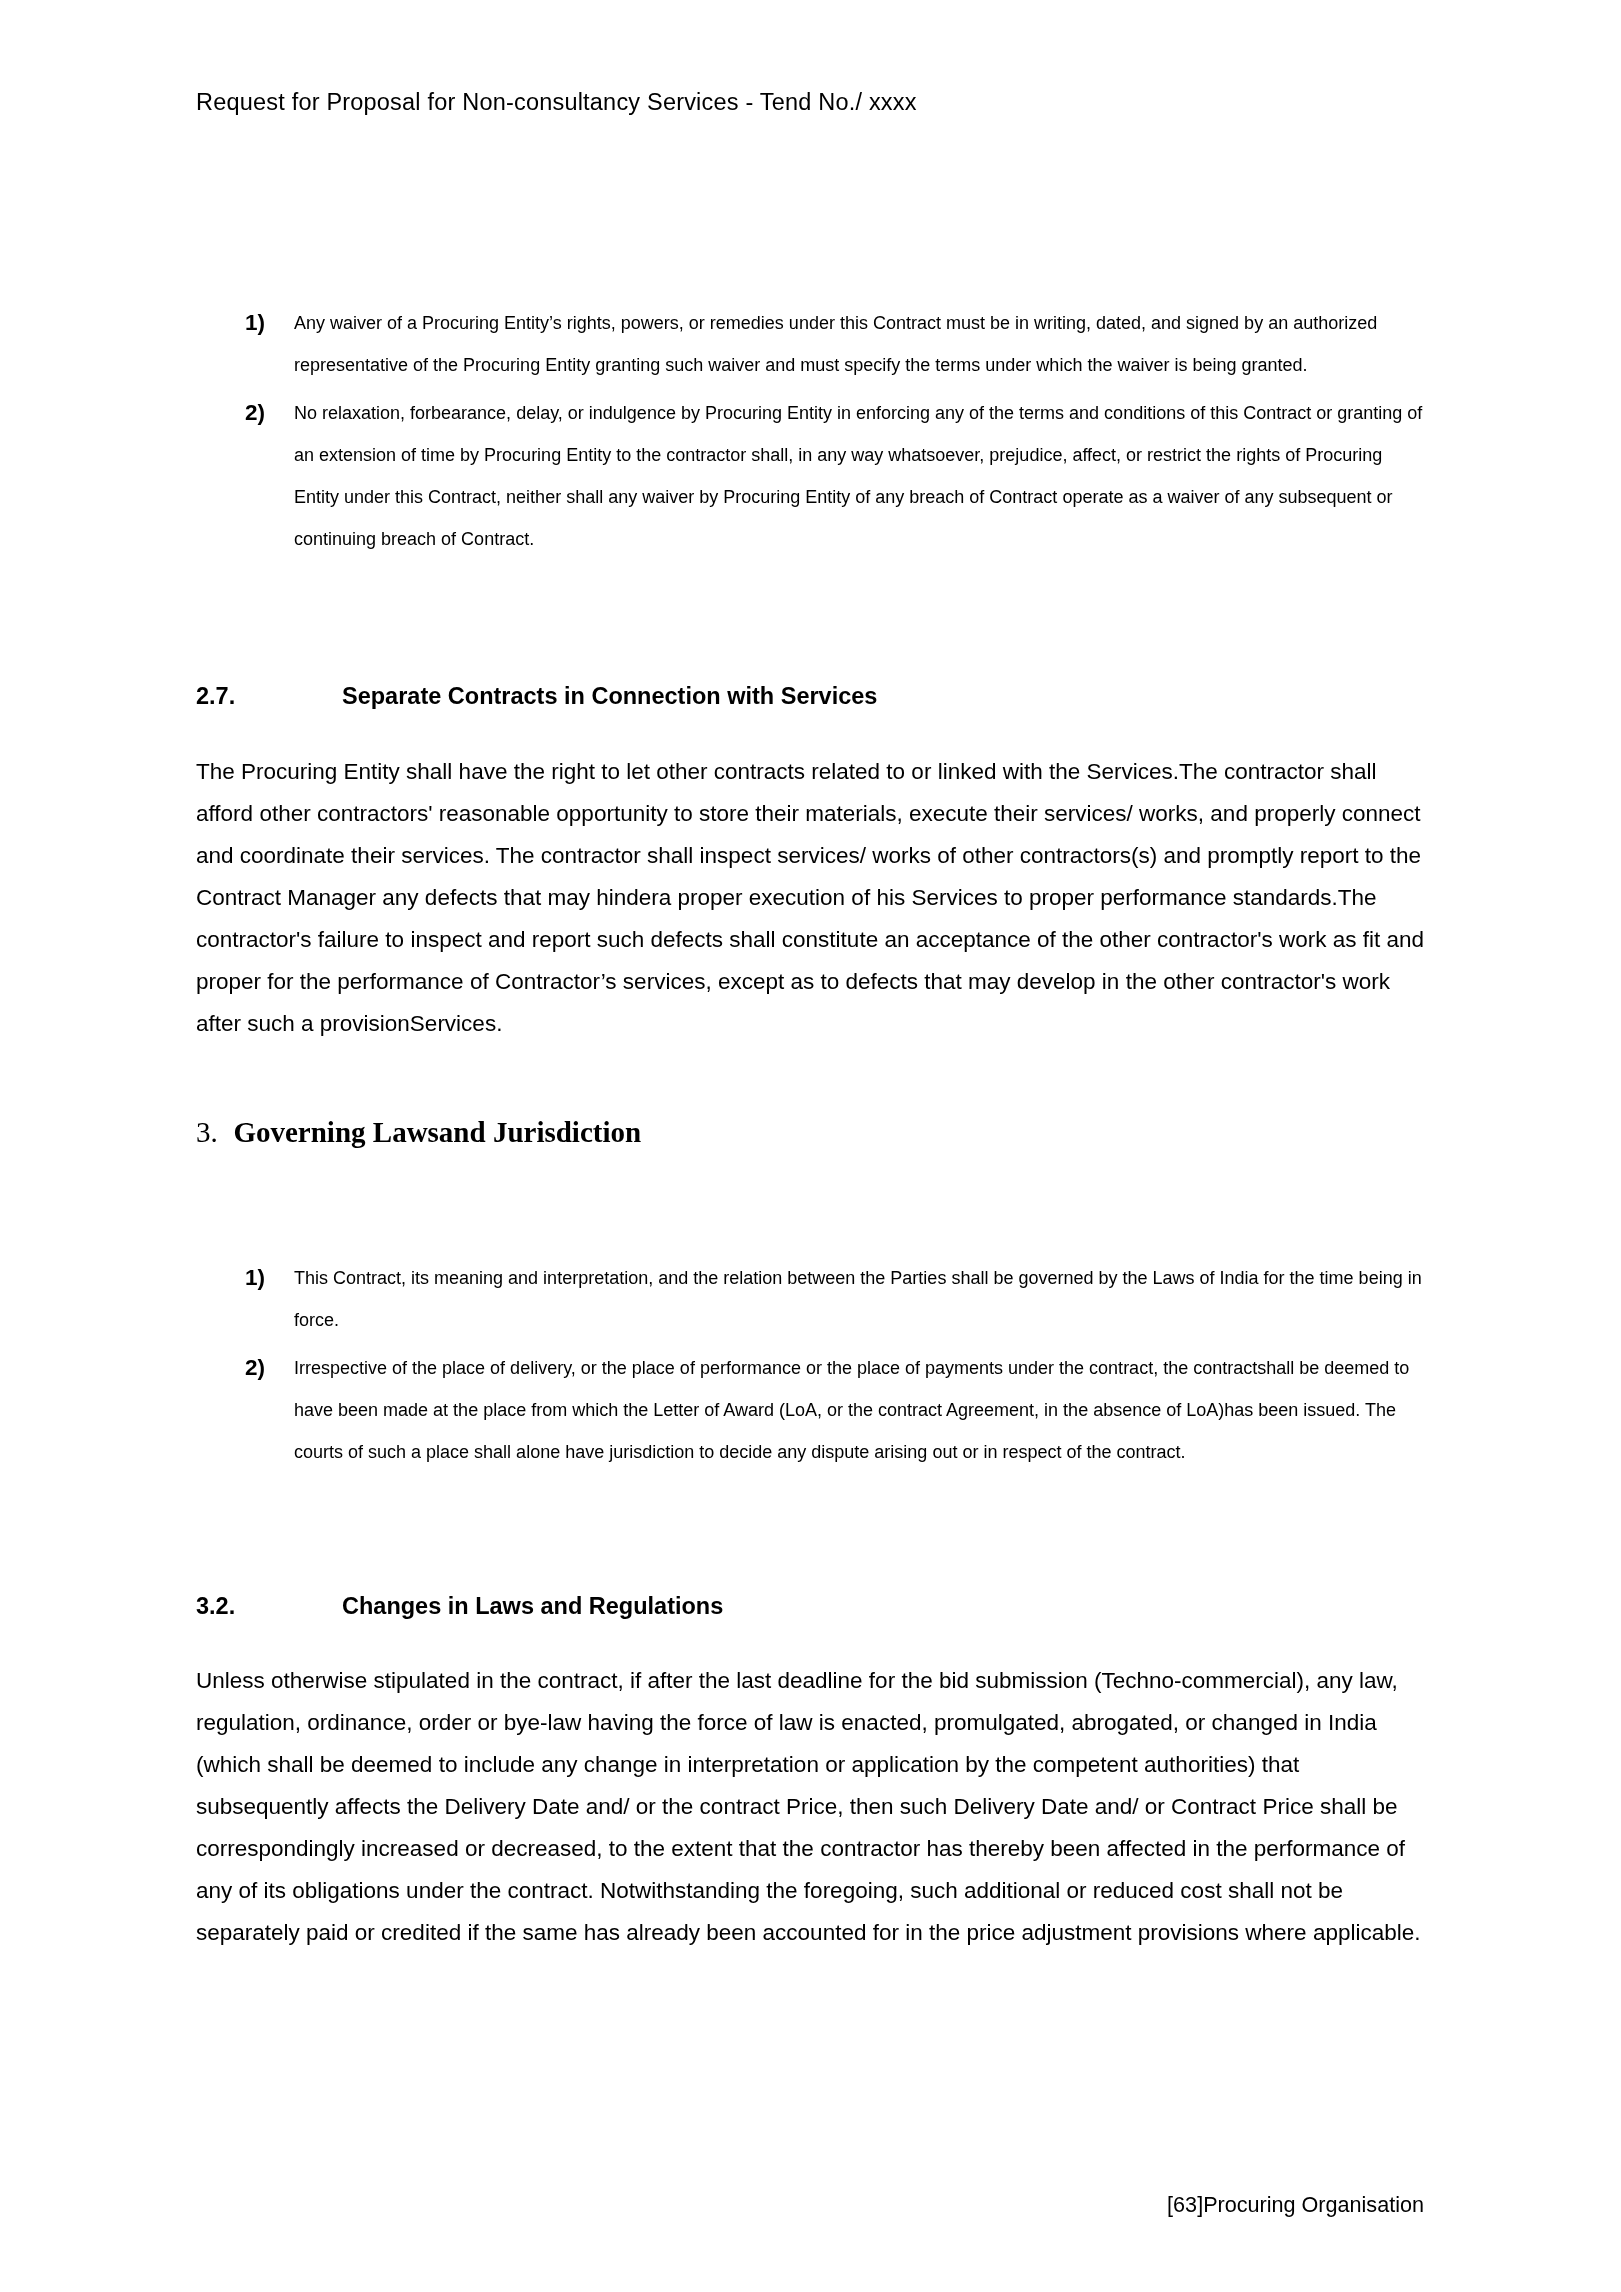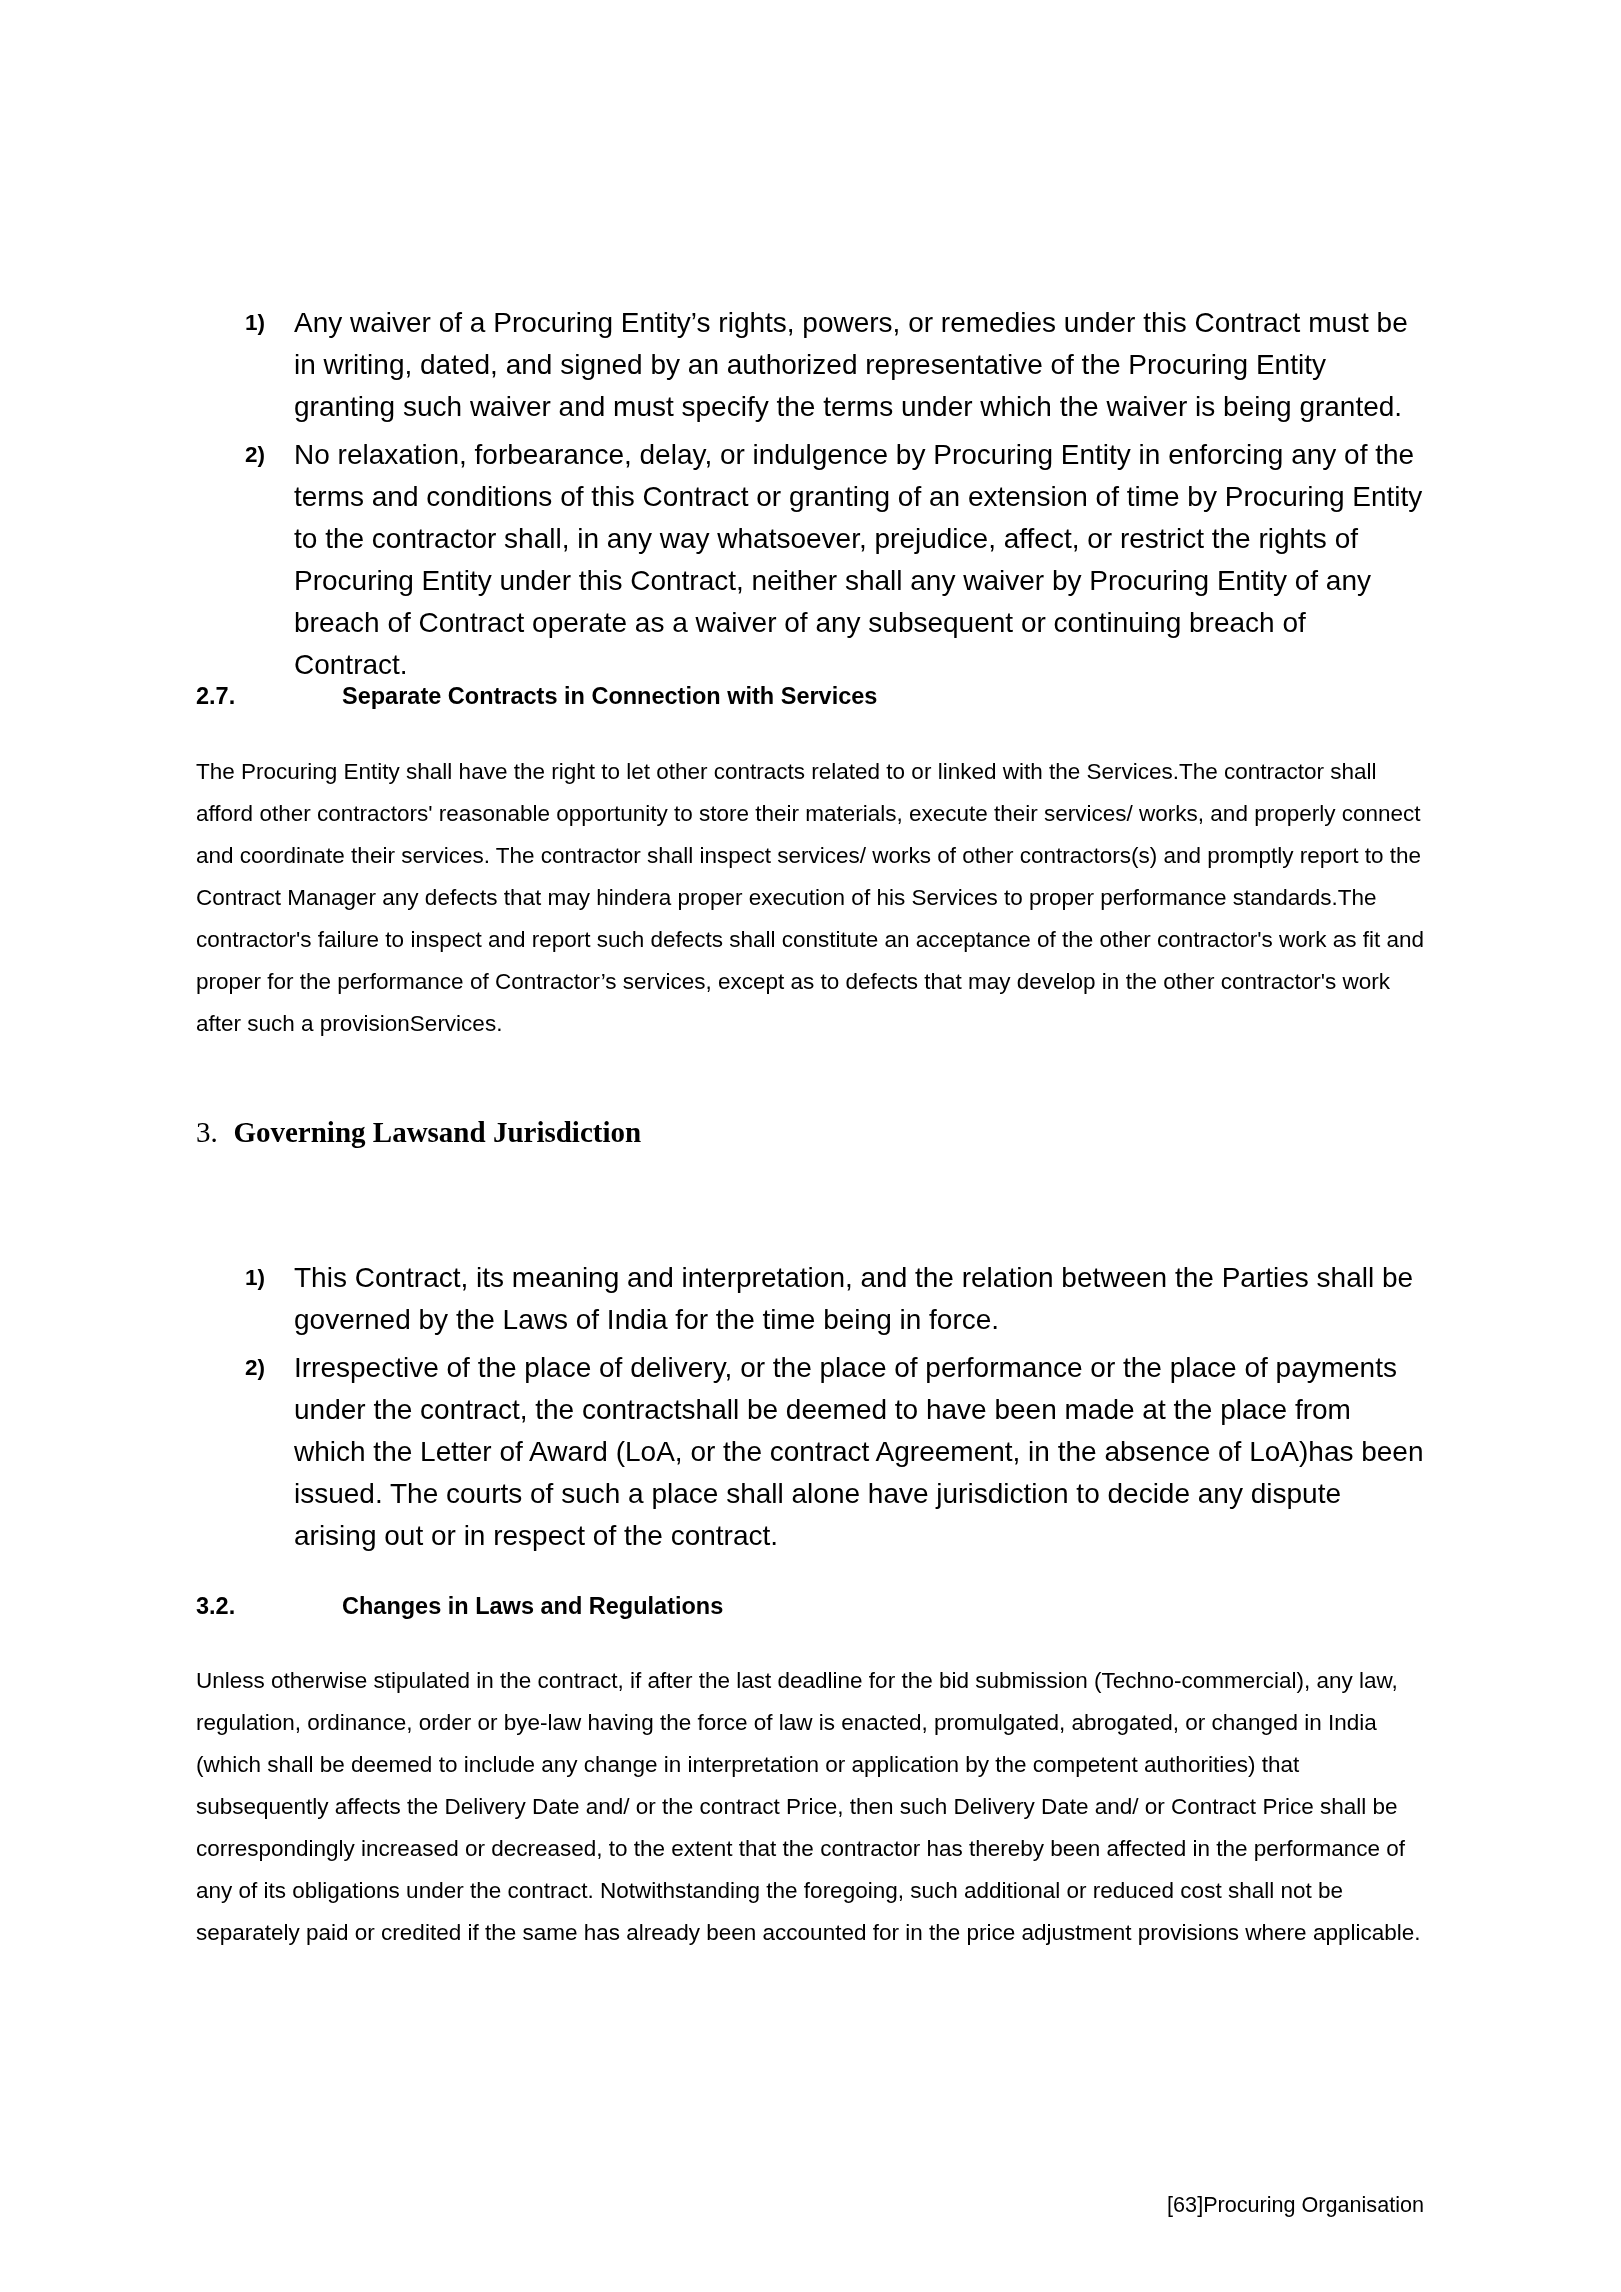--- a/index.html
+++ b/index.html
@@ -32,21 +32,21 @@
   .doc-list .num {
     flex: 0 0 49px;
     width: 49px;
     margin-left: 49px;
     font-weight: bold;
     font-size: 22.5px;
     line-height: 42px;
   }
   .doc-list .txt {
     flex: 1;
-    font-size: 28px;
+    font-size: 18px;
     line-height: 42px;
   }
 
   .h2row { display: flex; font-weight: bold; font-size: 23.5px; line-height: 33px; }
   .h2row .h2num { flex: 0 0 98px; width: 98px; }
   .h2row .h2title { flex: 1; margin-left: 48px; }
 
   .h1row { font-size: 29px; line-height: 39px; }
   .h1row .h1num { font-weight: normal; margin-right: 15.7px; }
   .h1row .h1title { font-weight: bold; }
@@ -57,20 +57,23 @@
     font-size: 21.6px;
     line-height: 27.4px;
   }
   .footer-row .pn { margin-left: 42px; }
 </style>
 </head>
 <body>
 
 <div class="page">
 
+  <div class="abs header-text" style="top: 88px;">
+    <span>Request for Proposal for Non-consultancy Services - Tend No./ xxxx</span>
+  </div>
 
 
   <div class="abs doc-list" style="top: 302px;">
     <div class="item">
       <span class="num">1)</span>
       <span class="txt">Any waiver of a Procuring Entity’s rights, powers, or remedies under this Contract must be in writing, dated, and signed by an authorized representative of the Procuring Entity granting such waiver and must specify the terms under which the waiver is being granted.</span>
     </div>
     <div class="item">
       <span class="num">2)</span>
       <span class="txt">No relaxation, forbearance, delay, or indulgence by Procuring Entity in enforcing any of the terms and conditions of this Contract or granting of an extension of time by Procuring Entity to the contractor shall, in any way whatsoever, prejudice, affect, or restrict the rights of Procuring Entity under this Contract, neither shall any waiver by Procuring Entity of any breach of Contract operate as a waiver of any subsequent or continuing breach of Contract.</span>

